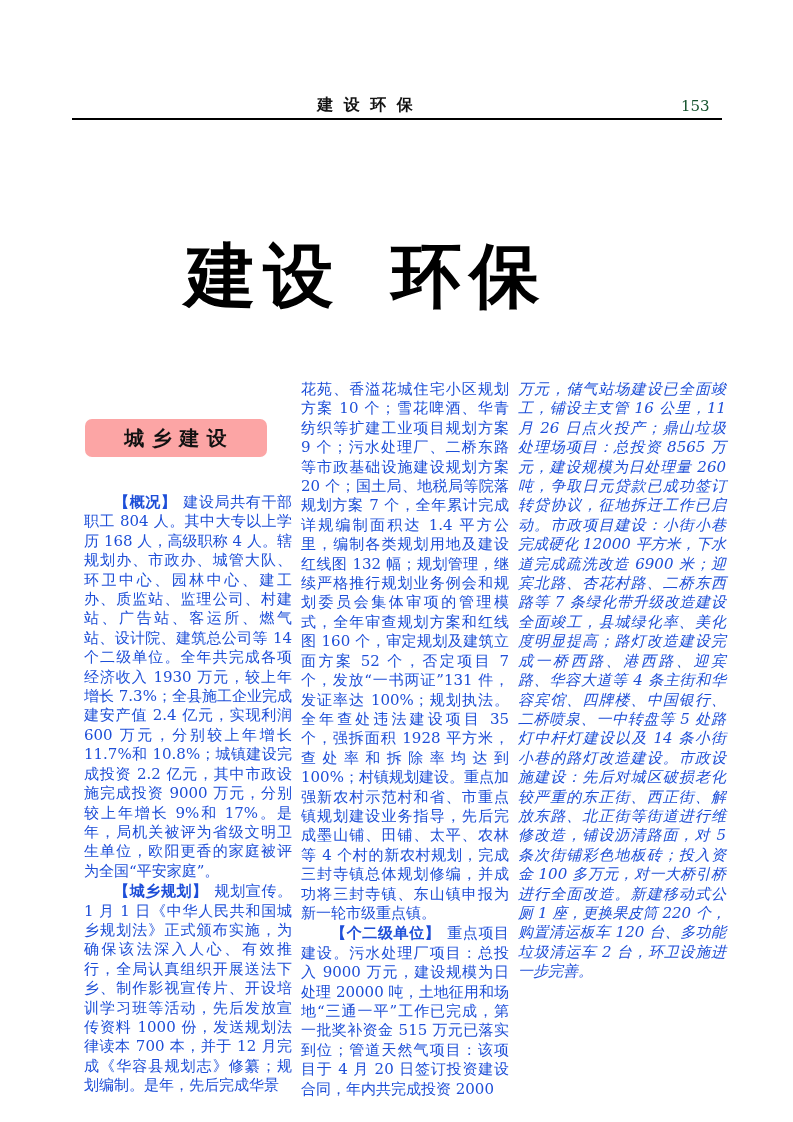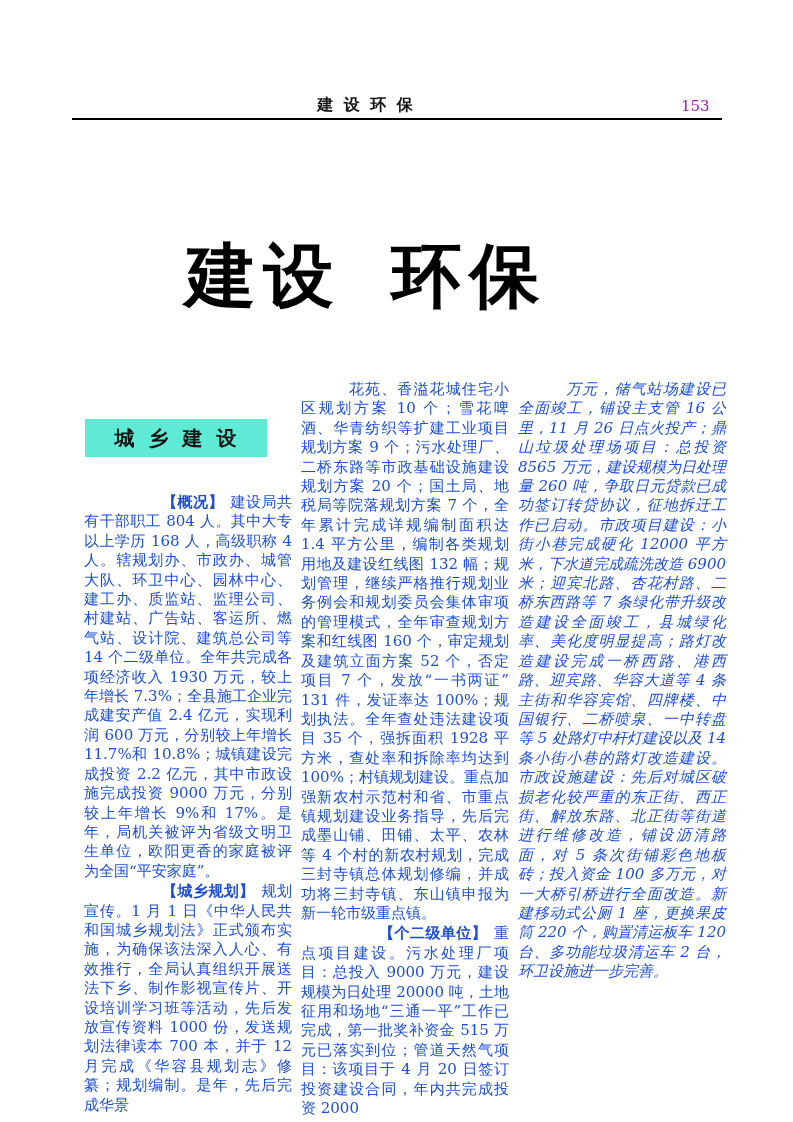--- a/index.html
+++ b/index.html
@@ -7,55 +7,54 @@
     position:relative; width:733px; height:1122px; background:#ffffff;
     font-family:"DejaVu Serif", serif; color:#1a1a1a; overflow:hidden;
   }
   
   .running-title {
     position:absolute; top:95px; left:0; right:0; text-align:center;
     font-family:"Liberation Sans", sans-serif; font-weight:700;
     font-size:16px; letter-spacing:3px; color:#111;
   }
   .page-number {
-    position:absolute; top:97px; left:681px; font-size:15px; color:#a21caf;
+    position:absolute; top:97px; left:681px; font-size:15px; color:#14532d;
     font-family:"DejaVu Serif", serif;
   }
   .header-rule {
     position:absolute; top:118px; left:72px; width:650px; height:2px;
     background:#000;
   }
   
   .chapter-title {
     position:absolute; top:230px; left:0; right:0; text-align:center;
     font-size:70px; font-weight:700; letter-spacing:8px; color:#000;
     font-family:"DejaVu Serif", serif; white-space:nowrap;
   }
   .chapter-title .w1 { margin-right:50px; }
   
   .section-box {
     position:absolute; left:85px; top:419px; width:182px; height:38px;
-    background:#5eead4; display:flex; align-items:center; justify-content:center;
-    font-family:Liberation Mono, monospace; font-weight:700;
-    font-size:20px; color:#111; letter-spacing:1px;
+    background:#fca5a5; display:flex; align-items:center; justify-content:center;
+    font-family:Liberation Sans, sans-serif; font-weight:700;
+    font-size:20px; color:#111; letter-spacing:1px;border-radius:7px;
   }
   
   .col {
     position:absolute; width:208px; font-size:15px; line-height:19.4px;
     text-align:justify; color:#1d4ed8;
   }
   .col-1 { left:84px;  top:492px; }
   .col-2 { left:301px; top:379px; }
   .col-3 { left:518px; top:379px;font-style:italic; }
   .para { margin:0; }
   .para.indent { text-indent:2em; }
   .lead {
     font-weight:700; font-family:"Liberation Sans", sans-serif;
     padding-right:0.45em;
-    margin-left:48px;
   }
   .lead:empty { padding:0; }
 </style>
 </head>
 <body>
 
 <div class="page">
 
   <div class="running-title">建 设  环 保</div>
   <div class="page-number">153</div>

